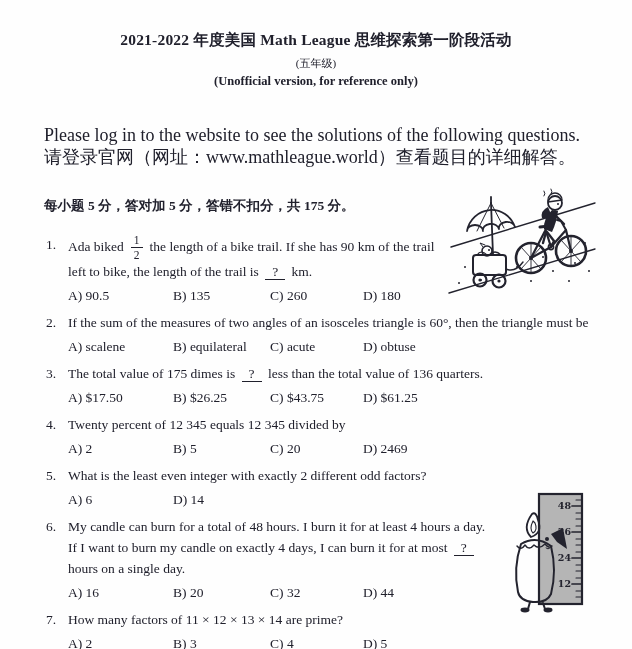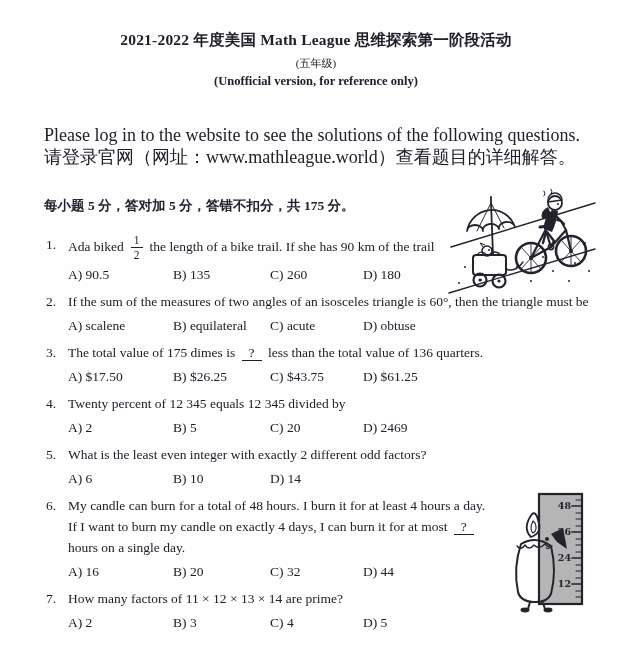--- a/index.html
+++ b/index.html
@@ -63,20 +63,25 @@
   <div class="questions">
 
     <div class="q">
       <span class="q-num">1.</span>
       <div class="qline">
         <span>Ada biked</span><span class="frac">
             <span class="fnum">1</span>
             <span class="fden">2</span>
           </span><span>the length of a bike trail. If she has 90 km of the trail</span>
       </div>
+      <div class="qline">
+        <span>left to bike, the length of the trail is</span>
+        <span class="blank">?</span>
+        <span>km.</span>
+      </div>
       <div class="opts">
         <span class="opt">A) 90.5</span>
         <span class="opt">B) 135</span>
         <span class="opt">C) 260</span>
         <span class="opt">D) 180</span>
       </div>
     </div>
 
     <div class="q">
       <span class="q-num">2.</span>
@@ -113,21 +118,20 @@
         <span class="opt">C) 20</span>
         <span class="opt">D) 2469</span>
       </div>
     </div>
 
     <div class="q">
       <span class="q-num">5.</span>
       <div class="qline">What is the least even integer with exactly 2 different odd factors?</div>
       <div class="opts">
         <span class="opt">A) 6</span>
-        <span class="opt">B) 10</span>
         <span class="opt">D) 14</span>
       </div>
     </div>
 
     <div class="q">
       <span class="q-num">6.</span>
       <div class="qline">My candle can burn for a total of 48 hours. I burn it for at least 4 hours a day.</div>
       <div class="qline">
         <span>If I want to burn my candle on exactly 4 days, I can burn it for at most</span>
         <span class="blank">?</span>

